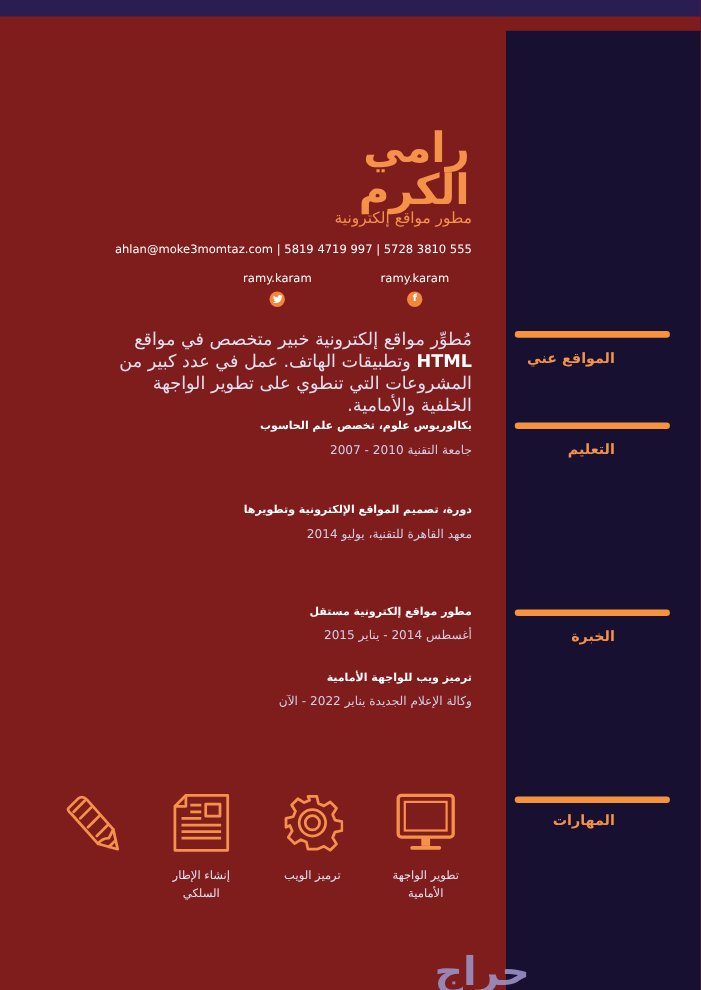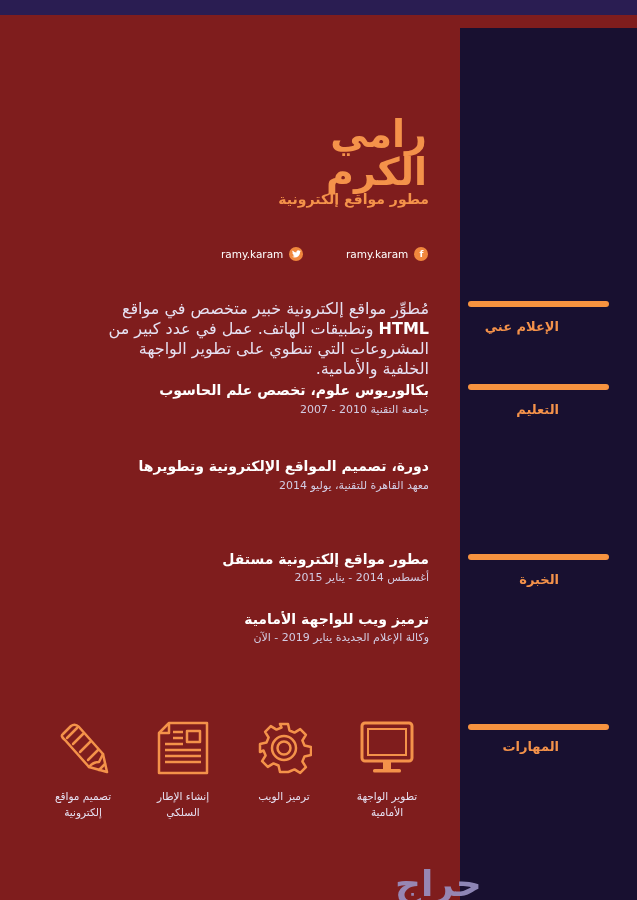--- a/index.html
+++ b/index.html
@@ -14,43 +14,43 @@
   .sidebar {
     position: absolute; left: 460px; top: 13px; width: 177px; height: 887px;
     background: #181030;
   }
   .name-line {
     position: absolute; right: 210px; color: #f4924a;
     font-size: 38px; font-weight: bold; line-height: 1; white-space: nowrap;
   }
   .job-title {
     position: absolute; right: 208px; top: 176px; color: #f4924a;
-    font-size: 14px; font-weight: bold; white-space: nowrap;
+    font-size: 14px; font-weight: normal; white-space: nowrap;
   }
   .contact {
     position: absolute; right: 208px; top: 206px; color: #ffffff;
     font-size: 10.5px; white-space: nowrap; direction: ltr;
   }
   .social {
     position: absolute; top: 232px; display: flex; align-items: center; gap: 6px;
-    direction: ltr; color: #ffffff; font-size: 10.5px;
+    direction: ltr; color: #ffffff; font-size: 10.5px; flex-direction: column;
   }
   .social-icon {
     width: 14px; height: 14px; border-radius: 50%; background: #f0873d;
     display: flex; align-items: center; justify-content: center;
     color: #fff; font-size: 9px; font-weight: bold;
   }
   .about {
     position: absolute; right: 208px; top: 284px; width: 330px;
     color: #e6e1f2; font-size: 16px; line-height: 20px; text-align: right;
   }
   .about .hl { font-weight: bold; color: #ffffff; }
   .entry-title {
     position: absolute; right: 208px; color: #ffffff;
-    font-size: 14px; font-weight: bold; white-space: nowrap;
+    font-size: 10px; font-weight: bold; white-space: nowrap;
   }
   .entry-sub {
     position: absolute; right: 208px; color: #d3cde4;
     font-size: 11px; white-space: nowrap;
   }
   .bar {
     position: absolute; left: 468px; width: 141px; height: 6px;
     background: #f7933f; border-radius: 3px;
   }
   .section-label {
@@ -73,59 +73,60 @@
 <body>
 
 <div class="page">
 
   <div class="sidebar"></div>
 
   <div class="name-line" style="top:100px;">رامي</div>
   <div class="name-line" style="top:138px;text-align:center;">الكرم</div>
   <div class="job-title">مطور مواقع إلكترونية</div>
 
+  <div class="contact">ahlan@moke3momtaz.com | 5819 4719 997 | 5728 3810 555</div>
 
   <div class="social" style="left:346px;">
     <span>ramy.karam</span>
     <span class="social-icon">
       <span>f</span>
     </span>
   </div>
   <div class="social" style="left:221px;">
     <span>ramy.karam</span>
     <span class="social-icon">
       <svg width="9" height="8" viewBox="0 0 24 20">
           <path fill="#fff" d="M24 2.4a10 10 0 0 1-2.8.8A5 5 0 0 0 23.3.4a10 10 0 0 1-3.1 1.2A4.9 4.9 0 0 0 11.8 6 14 14 0 0 1 1.7.9a4.9 4.9 0 0 0 1.5 6.6 4.9 4.9 0 0 1-2.2-.6 4.9 4.9 0 0 0 3.9 4.8 5 5 0 0 1-2.2.1 4.9 4.9 0 0 0 4.6 3.4A9.9 9.9 0 0 1 0 17.3 14 14 0 0 0 7.5 19.5c9.1 0 14-7.5 14-14v-.6A10 10 0 0 0 24 2.4z"></path>
         </svg>
     </span>
   </div>
 
   <div class="bar" style="top:286px;"></div>
-  <div class="section-label" style="top:304px;">الإعلام عني</div>
+  <div class="section-label" style="top:304px;">المواقع عني</div>
   <div class="about">
     <span>مُطوِّر مواقع إلكترونية خبير متخصص في مواقع </span><span class="hl">HTML</span><span> وتطبيقات الهاتف. عمل في عدد كبير من المشروعات التي تنطوي على تطوير الواجهة الخلفية والأمامية.</span>
   </div>
 
   <div class="bar" style="top:369px;"></div>
   <div class="section-label" style="top:387px;">التعليم</div>
 
   <div class="entry-title" style="top:367px;">بكالوريوس علوم، تخصص علم الحاسوب</div>
   <div class="entry-sub" style="top:388px;">جامعة التقنية 2010 - 2007</div>
 
   <div class="entry-title" style="top:443px;">دورة، تصميم المواقع الإلكترونية وتطويرها</div>
   <div class="entry-sub" style="top:464px;">معهد القاهرة للتقنية، يوليو 2014</div>
 
   <div class="bar" style="top:539px;"></div>
   <div class="section-label" style="top:557px;">الخبرة</div>
 
   <div class="entry-title" style="top:536px;">مطور مواقع إلكترونية مستقل</div>
   <div class="entry-sub" style="top:556px;">أغسطس 2014 - يناير 2015</div>
 
   <div class="entry-title" style="top:596px;">ترميز ويب للواجهة الأمامية</div>
-  <div class="entry-sub" style="top:616px;">وكالة الإعلام الجديدة يناير 2019 - الآن</div>
+  <div class="entry-sub" style="top:616px;">وكالة الإعلام الجديدة يناير 2022 - الآن</div>
 
   <div class="bar" style="top:709px;"></div>
   <div class="section-label" style="top:724px;">المهارات</div>
 
   <div class="skill" style="left:337px;">
     <svg width="56" height="56" viewBox="0 0 56 56">
       <rect x="3" y="3" width="50" height="38" rx="3" fill="none" stroke="#f4924a" stroke-width="3"></rect>
       <rect x="9" y="9" width="38" height="26" fill="none" stroke="#f4924a" stroke-width="2"></rect>
       <rect x="24" y="41" width="8" height="8" fill="#f4924a"></rect>
       <rect x="14" y="49" width="28" height="3.5" rx="1.5" fill="#f4924a"></rect>
@@ -175,20 +176,16 @@
       <g fill="none" stroke="#f4924a" stroke-width="2.5" stroke-linejoin="round" stroke-linecap="round">
         <path d="M8 14 L16 6 Q20 3 24 7 L48 34 L52 52 L34 47 L10 20 Q5 16 8 14z"></path>
         <line x1="12" y1="18" x2="22" y2="8"></line>
         <line x1="18" y1="24" x2="28" y2="14"></line>
         <line x1="25" y1="32" x2="35" y2="22"></line>
         <line x1="33" y1="40" x2="43" y2="30"></line>
         <path d="M34 47 Q38 42 44 42 Q46 38 48 34"></path>
         <path d="M44 50 L50 44"></path>
       </g>
     </svg>
-    <div class="skill-label">
-      <div>تصميم مواقع</div>
-      <div>إلكترونية</div>
-    </div>
   </div>
 
   <div class="watermark">حراج</div>
 </div>
 
 </body></html>

